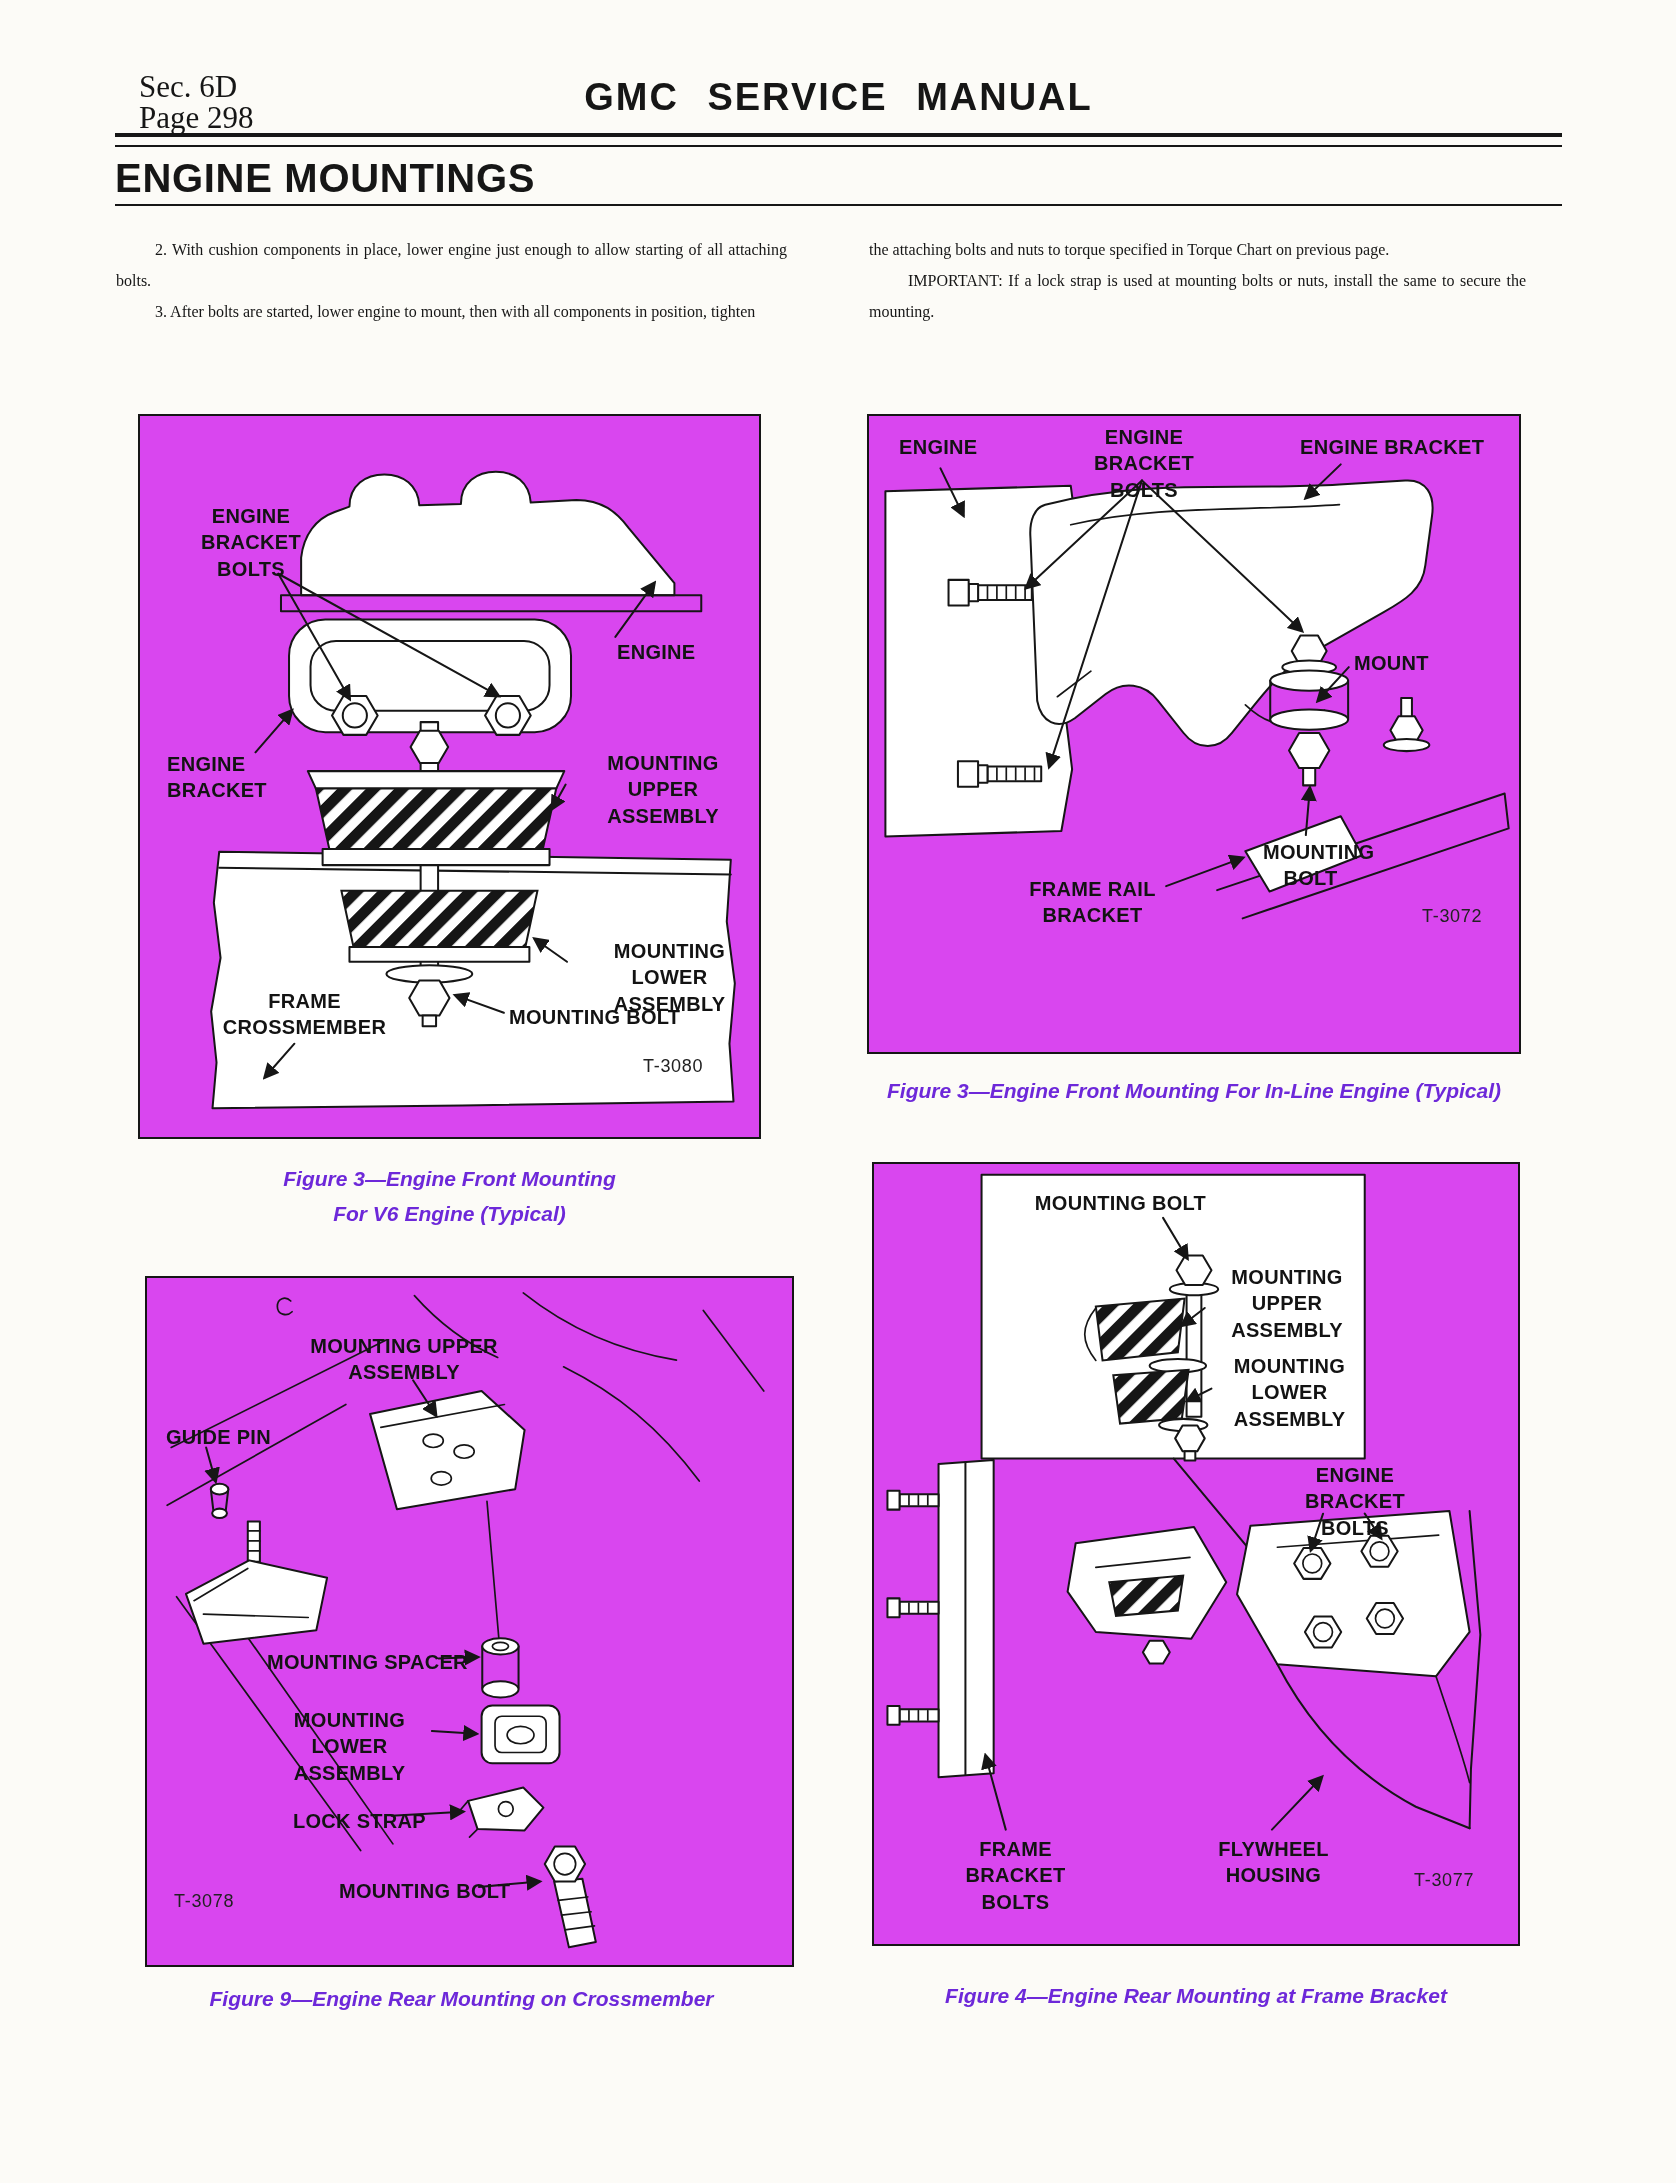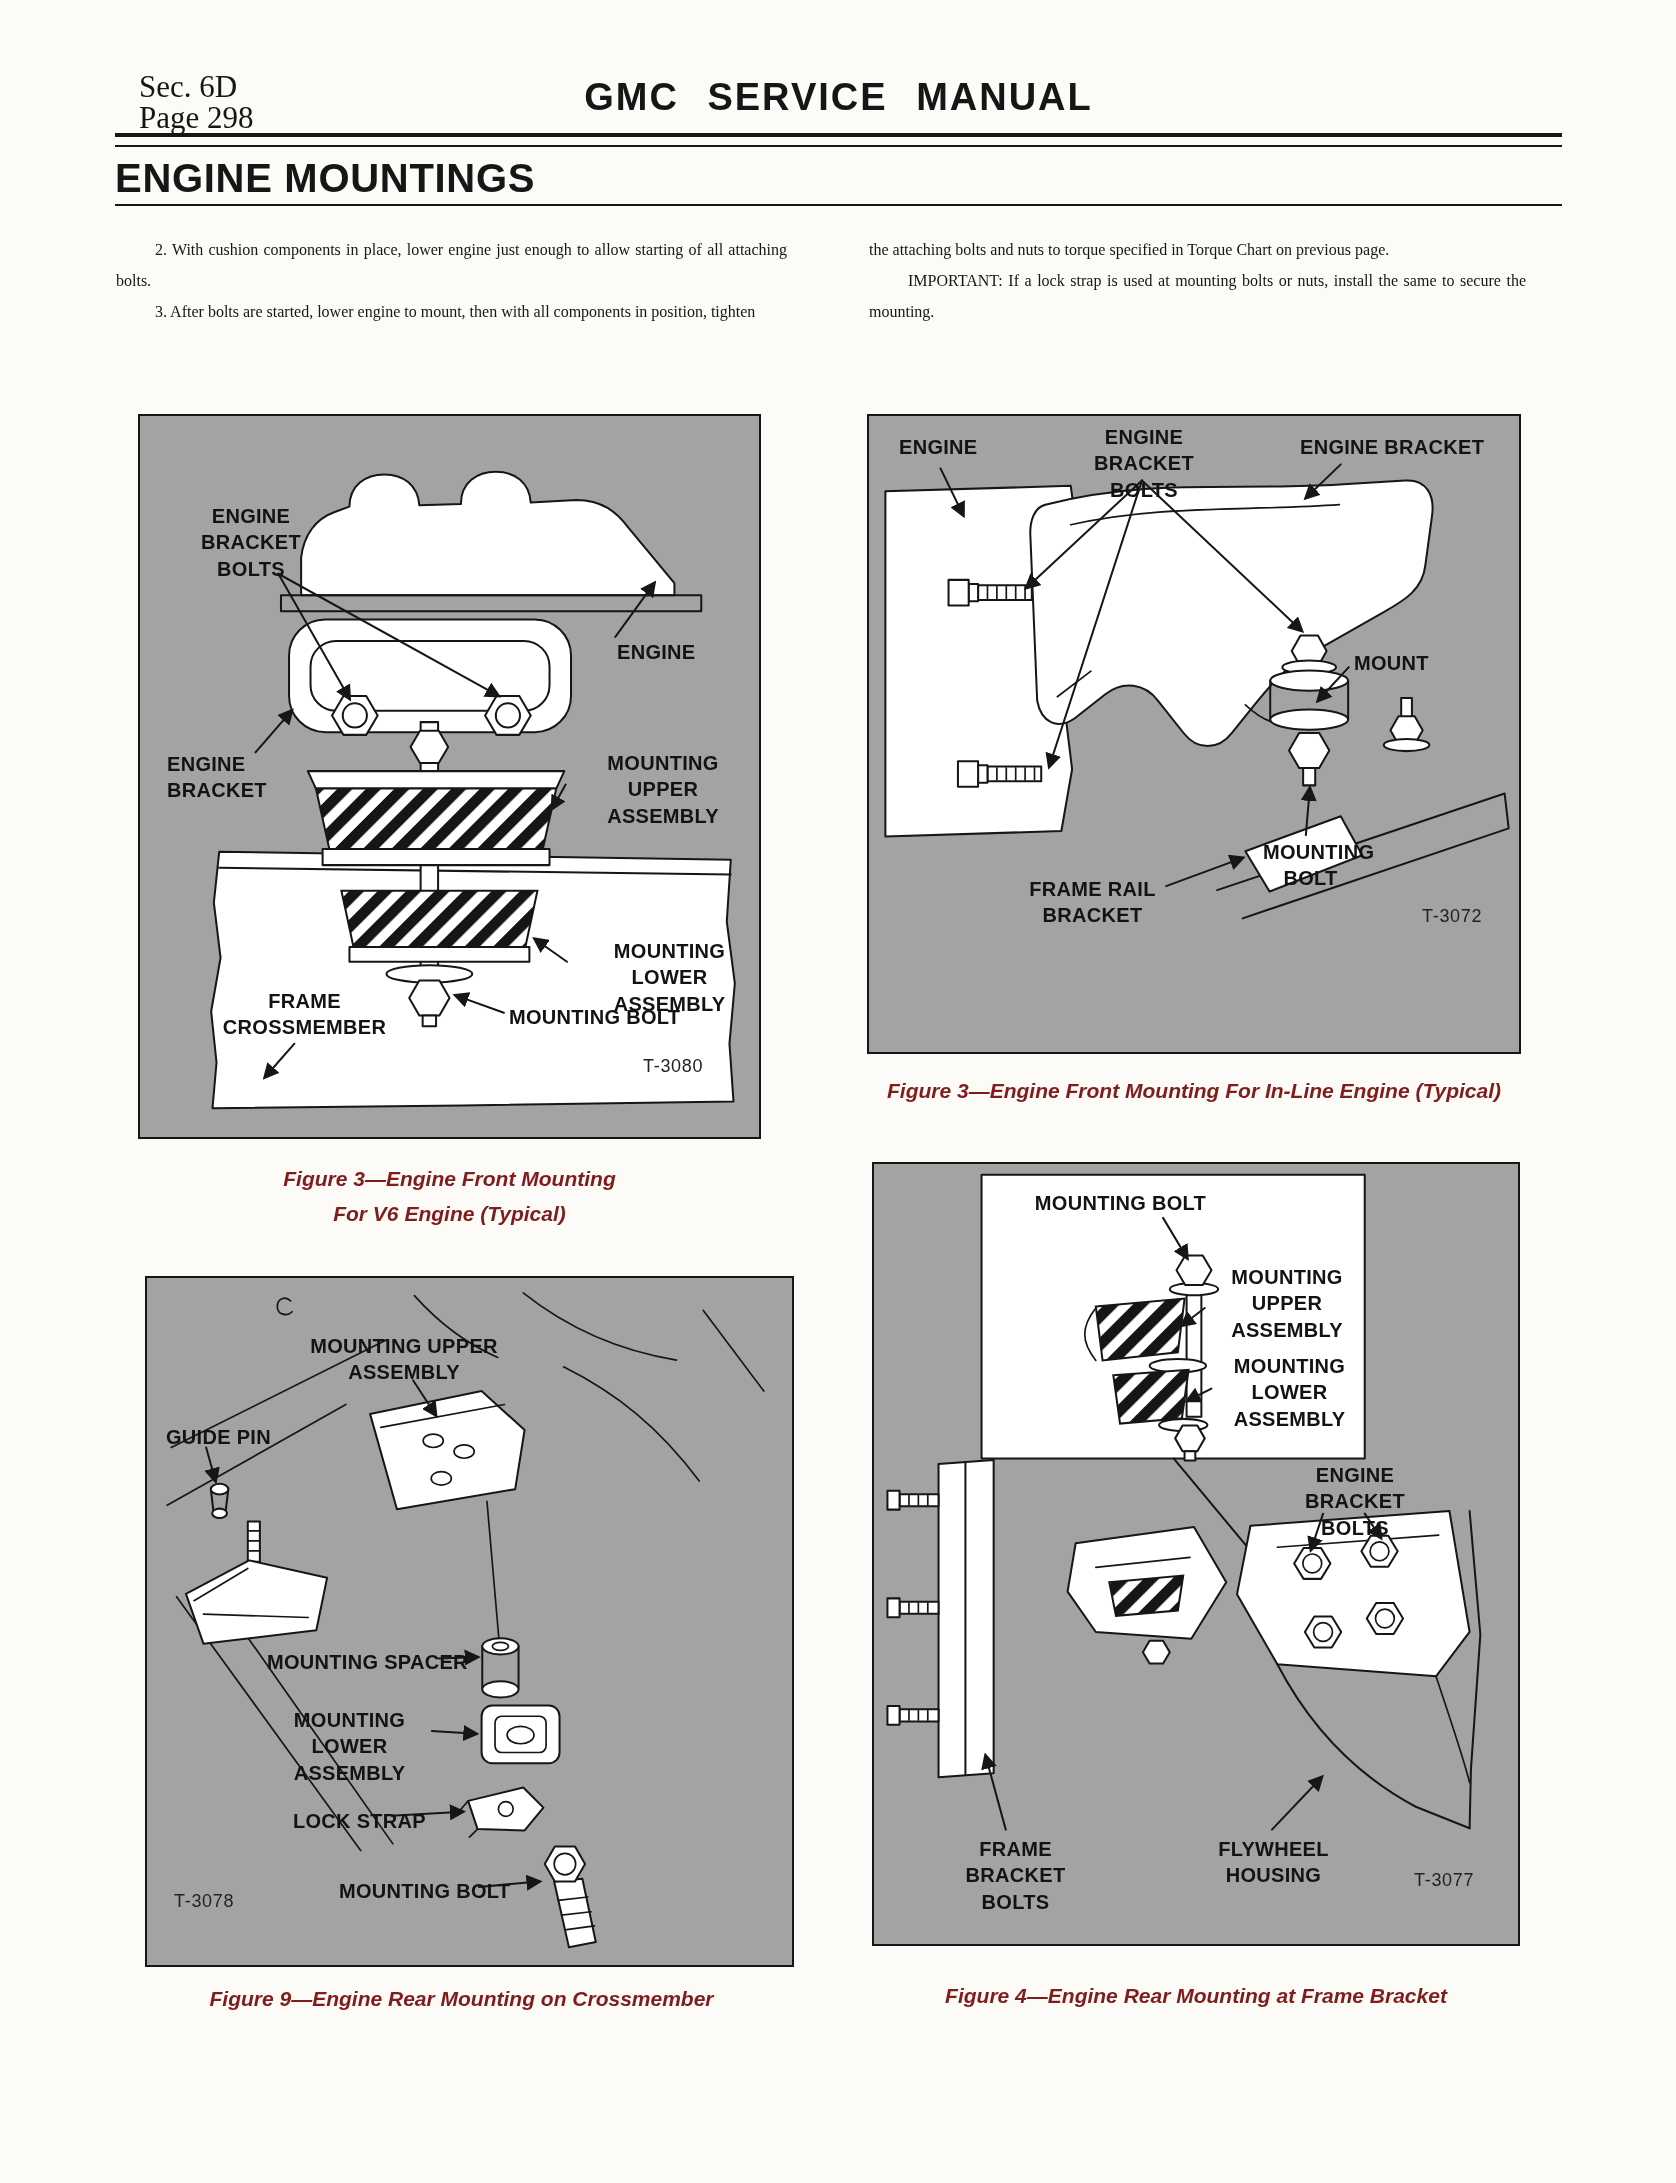--- a/index.html
+++ b/index.html
@@ -19,34 +19,34 @@
   .section-heading{
     position:absolute;left:115px;top:156px;margin:0;
     font-family:"Liberation Sans",sans-serif;font-weight:700;font-size:40px;letter-spacing:0.7px;
   }
   .heading-rule{position:absolute;left:115px;top:204px;width:1447px;border-top:2px solid #161616;}
   .col{position:absolute;top:234px;font-size:16px;line-height:31px;text-align:justify;}
   .col-left{left:116px;width:671px;}
   .col-right{left:869px;width:657px;}
   .col p{margin:0;}
   .col p.indent{text-indent:39px;}
-  .figbox{position:absolute;border:2.7px solid #161616;box-sizing:border-box;background:#a3a3a3;}
+  .figbox{position:absolute;border:2.7px solid #161616;box-sizing:border-box;background:#d946ef;}
   .figbox svg{position:absolute;left:0;top:0;width:100%;height:100%;}
   .fig-label{
     position:absolute;font-family:"Liberation Sans",sans-serif;font-weight:700;
     font-size:20px;line-height:1.32;letter-spacing:0.3px;white-space:pre-line;color:#131313;
   }
   .tc{text-align:center;}
   .fig-ref{
     position:absolute;font-family:"Liberation Sans",sans-serif;font-weight:400;
     font-size:18px;letter-spacing:0.7px;color:#222;
   }
   .caption{
     position:absolute;font-family:"Liberation Sans",sans-serif;font-weight:700;font-style:italic;
-    font-size:21px;text-align:center;color:#7f1d1d;
+    font-size:21px;text-align:center;color:#6d28d9;
   }
   .caption .cap-line + .cap-line{margin-top:10.8px;}
   .ln{stroke:#161616;stroke-width:3;fill:none;stroke-linecap:round;}
   .ln2{stroke:#161616;stroke-width:2.5;fill:none;stroke-linecap:round;}
   .wh{fill:#ffffff;stroke:#161616;stroke-width:3;stroke-linejoin:round;}
   .ht1{fill:url(#hatch1);stroke:#161616;stroke-width:3;}
   .ht4{fill:url(#hatch4);stroke:#161616;stroke-width:3;}
 </style>
 </head>
 <body>

